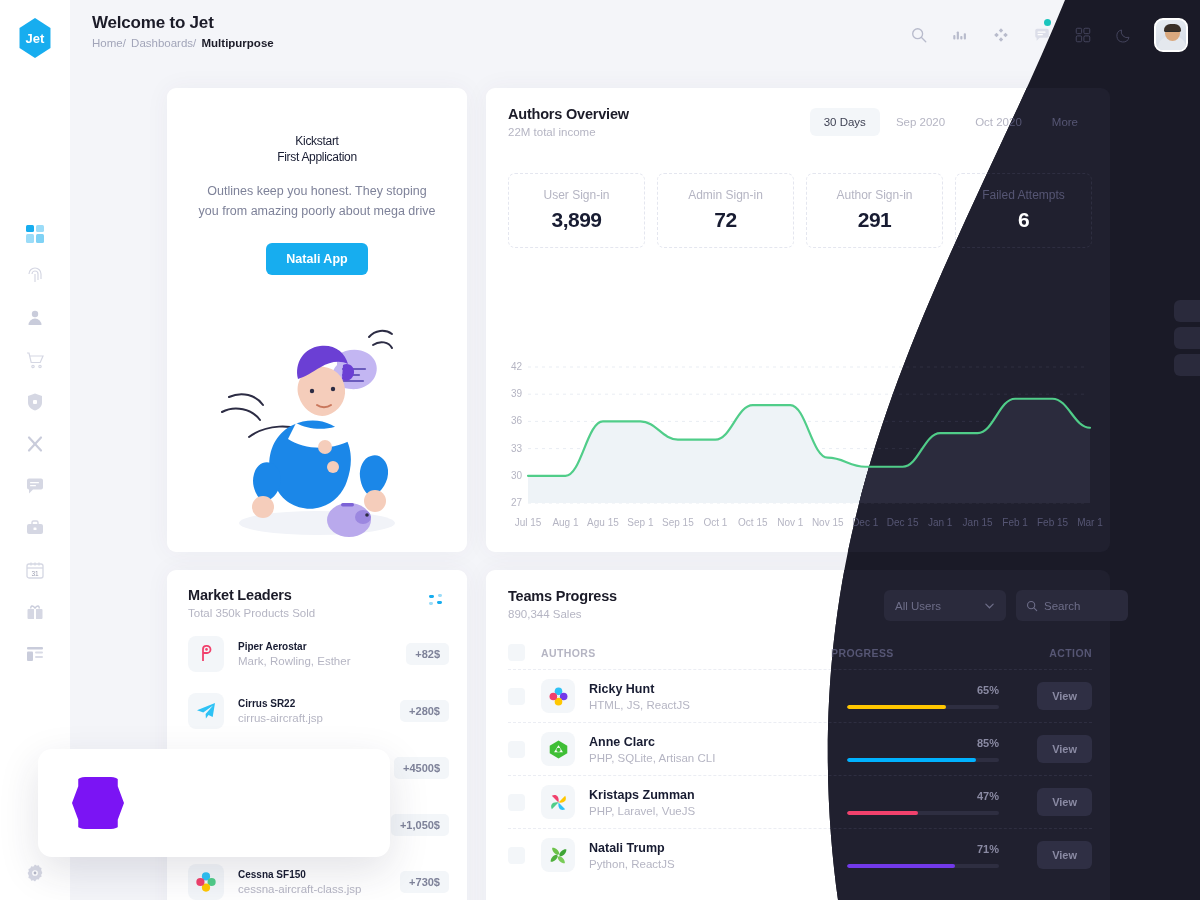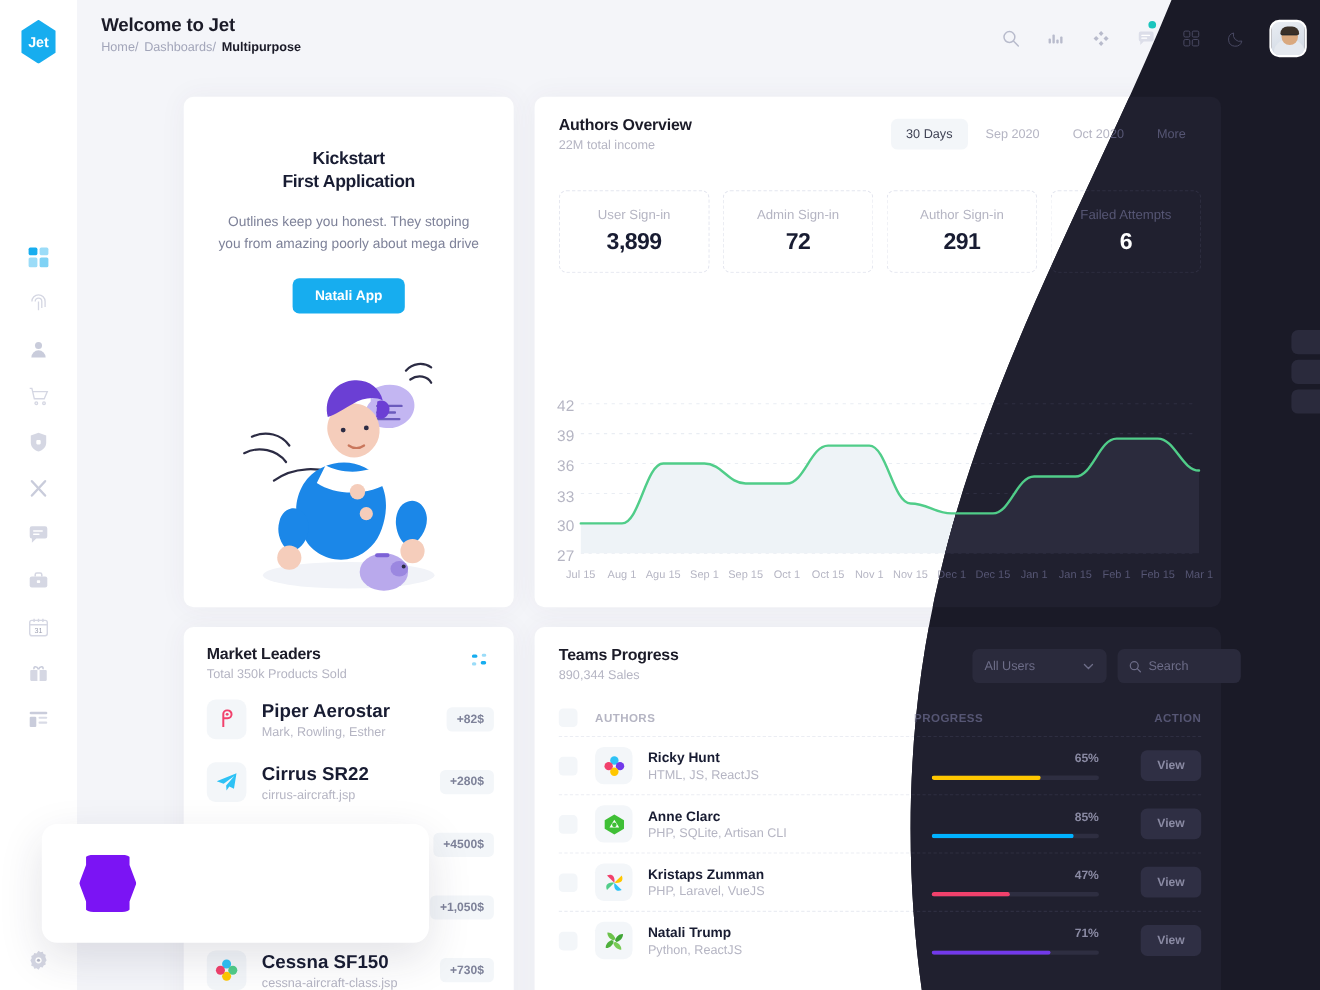--- a/index.html
+++ b/index.html
@@ -53,52 +53,52 @@
   .av-body { position:absolute; width:28px; height:14px; border-radius:12px 12px 0 0; background:#e4e8ee; left:2px; bottom:0; }
   .av-glass { position:absolute; width:14px; height:5px; border-top:1.5px solid #2b2b2b; left:9px; top:11px; }
 
   
   .card { position: absolute; background: #fff; border-radius: 9px; box-shadow: 0 0 24px rgba(82,63,105,.05); }
   .card-title { font-size: 14.5px; font-weight: bold; color: #1b1b28; letter-spacing: -.2px; }
   .card-sub { font-size: 11.5px; color: #b5b5c3; margin-top: 4px; }
 
   
   #kickstart { left: 167px; top: 88px; width: 300px; height: 464px; }
-  .ks-h { text-align: center; margin-top: 46px; font-size: 16px; font-weight: bold; color: #181c32; line-height: 1.32; letter-spacing: -.3px; }
+  .ks-h { text-align: center; margin-top: 46px; font-size: 12px; font-weight: normal; color: #181c32; line-height: 1.32; letter-spacing: -.3px; }
   .ks-p { text-align: center; margin-top: 15px; font-size: 12.5px; color: #7e8299; line-height: 1.6; padding: 0 30px; }
   .ks-btn {
     display: block; margin: 22px auto 0; padding: 9px 20px;
     background: #17adef; color: #fff; border: none; border-radius: 6px;
     font-size: 12.5px; font-weight: bold; font-family: inherit; cursor: pointer;
   }
   .ks-art { position: absolute; left: 0; right: 0; bottom: 10px; height: 215px; }
 
   
   #authors { left: 486px; top: 88px; width: 624px; height: 464px; }
   .ao-head { position: absolute; left: 22px; top: 18px; }
   .ao-tabs { position: absolute; right: 18px; top: 20px; display: flex; gap: 2px; }
   .ao-tab { padding: 8px 14px; border-radius: 6px; font-size: 11.5px; color: #b5b5c3; cursor: pointer; white-space: nowrap; }
   .ao-tab.active { background: #f3f6f9; color: #3f4254; font-weight: normal; }
   .stats { position: absolute; left: 22px; top: 85px; right: 18px; display: flex; gap: 12px; }
   .stat { flex: 1; border: 1px dashed #e4e6ef; border-radius: 7px; padding: 14px 0 15px; text-align: center; }
   .stat-l { font-size: 12px; color: #b5b5c3; }
   .stat-v { font-size: 21px; font-weight: bold; color: #181c32; margin-top: 6px; letter-spacing: -.5px; }
   .chart-wrap { position: absolute; left: 0; top: 265px; width: 624px; height: 185px; }
   .chart-svg { position: absolute; left: 0; top: 0; }
-  .y-lab { position: absolute; font-size: 14px; color: #b5b5c3; text-align: right; width: 22px; }
+  .y-lab { position: absolute; font-size: 10px; color: #b5b5c3; text-align: right; width: 22px; }
   .x-lab { position: absolute; font-size: 10px; color: #b5b5c3; text-align: center; top: 164px; transform: translateX(-50%); white-space: nowrap; }
 
   
   #market { left: 167px; top: 570px; width: 300px; height: 360px; }
   .ml-head { position: absolute; left: 21px; top: 17px; }
   .ml-ic { position: absolute; right: 22px; top: 24px; }
   .ml-row { position: absolute; left: 21px; right: 18px; height: 44px; display: flex; align-items: center; }
   .ml-logo { width: 36px; height: 36px; border-radius: 8px; background: #f3f6f9; display: flex; align-items: center; justify-content: center; flex: none; }
   .ml-txt { margin-left: 14px; flex: 1; }
-  .ml-n { font-size: 17px; font-weight: bold; color: #181c32; }
+  .ml-n { font-size: 10px; font-weight: bold; color: #181c32; }
   .ml-d { font-size: 11.5px; color: #b5b5c3; margin-top: 3px; }
   .ml-b { background: #f3f6f9; color: #7e8299; font-size: 11px; font-weight: bold; padding: 5px 9px; border-radius: 5px; }
 
   
   #teams { left: 486px; top: 570px; width: 624px; height: 390px; }
   .tp-head { position: absolute; left: 22px; top: 18px; }
   .tp-select { position: absolute; left: 398px; top: 20px; width: 122px; height: 31px; background: #f3f6f9; border-radius: 6px; display: flex; align-items: center; padding: 0 11px; font-size: 11.5px; color: #7e8299; cursor: pointer; }
   .tp-search { position: absolute; left: 530px; top: 20px; width: 112px; height: 31px; background: #f3f6f9; border-radius: 6px; display: flex; align-items: center; padding: 0 10px; gap: 6px; font-size: 11.5px; color: #b5b5c3; }
   .tp-thead { position: absolute; left: 22px; right: 18px; top: 74px; display: flex; align-items: center; font-size: 10.5px; color: #b5b5c3; font-weight: bold; letter-spacing: .4px; }
   .cb { width: 17px; height: 17px; border-radius: 4px; background: #f3f6f9; flex: none; cursor: pointer; }

